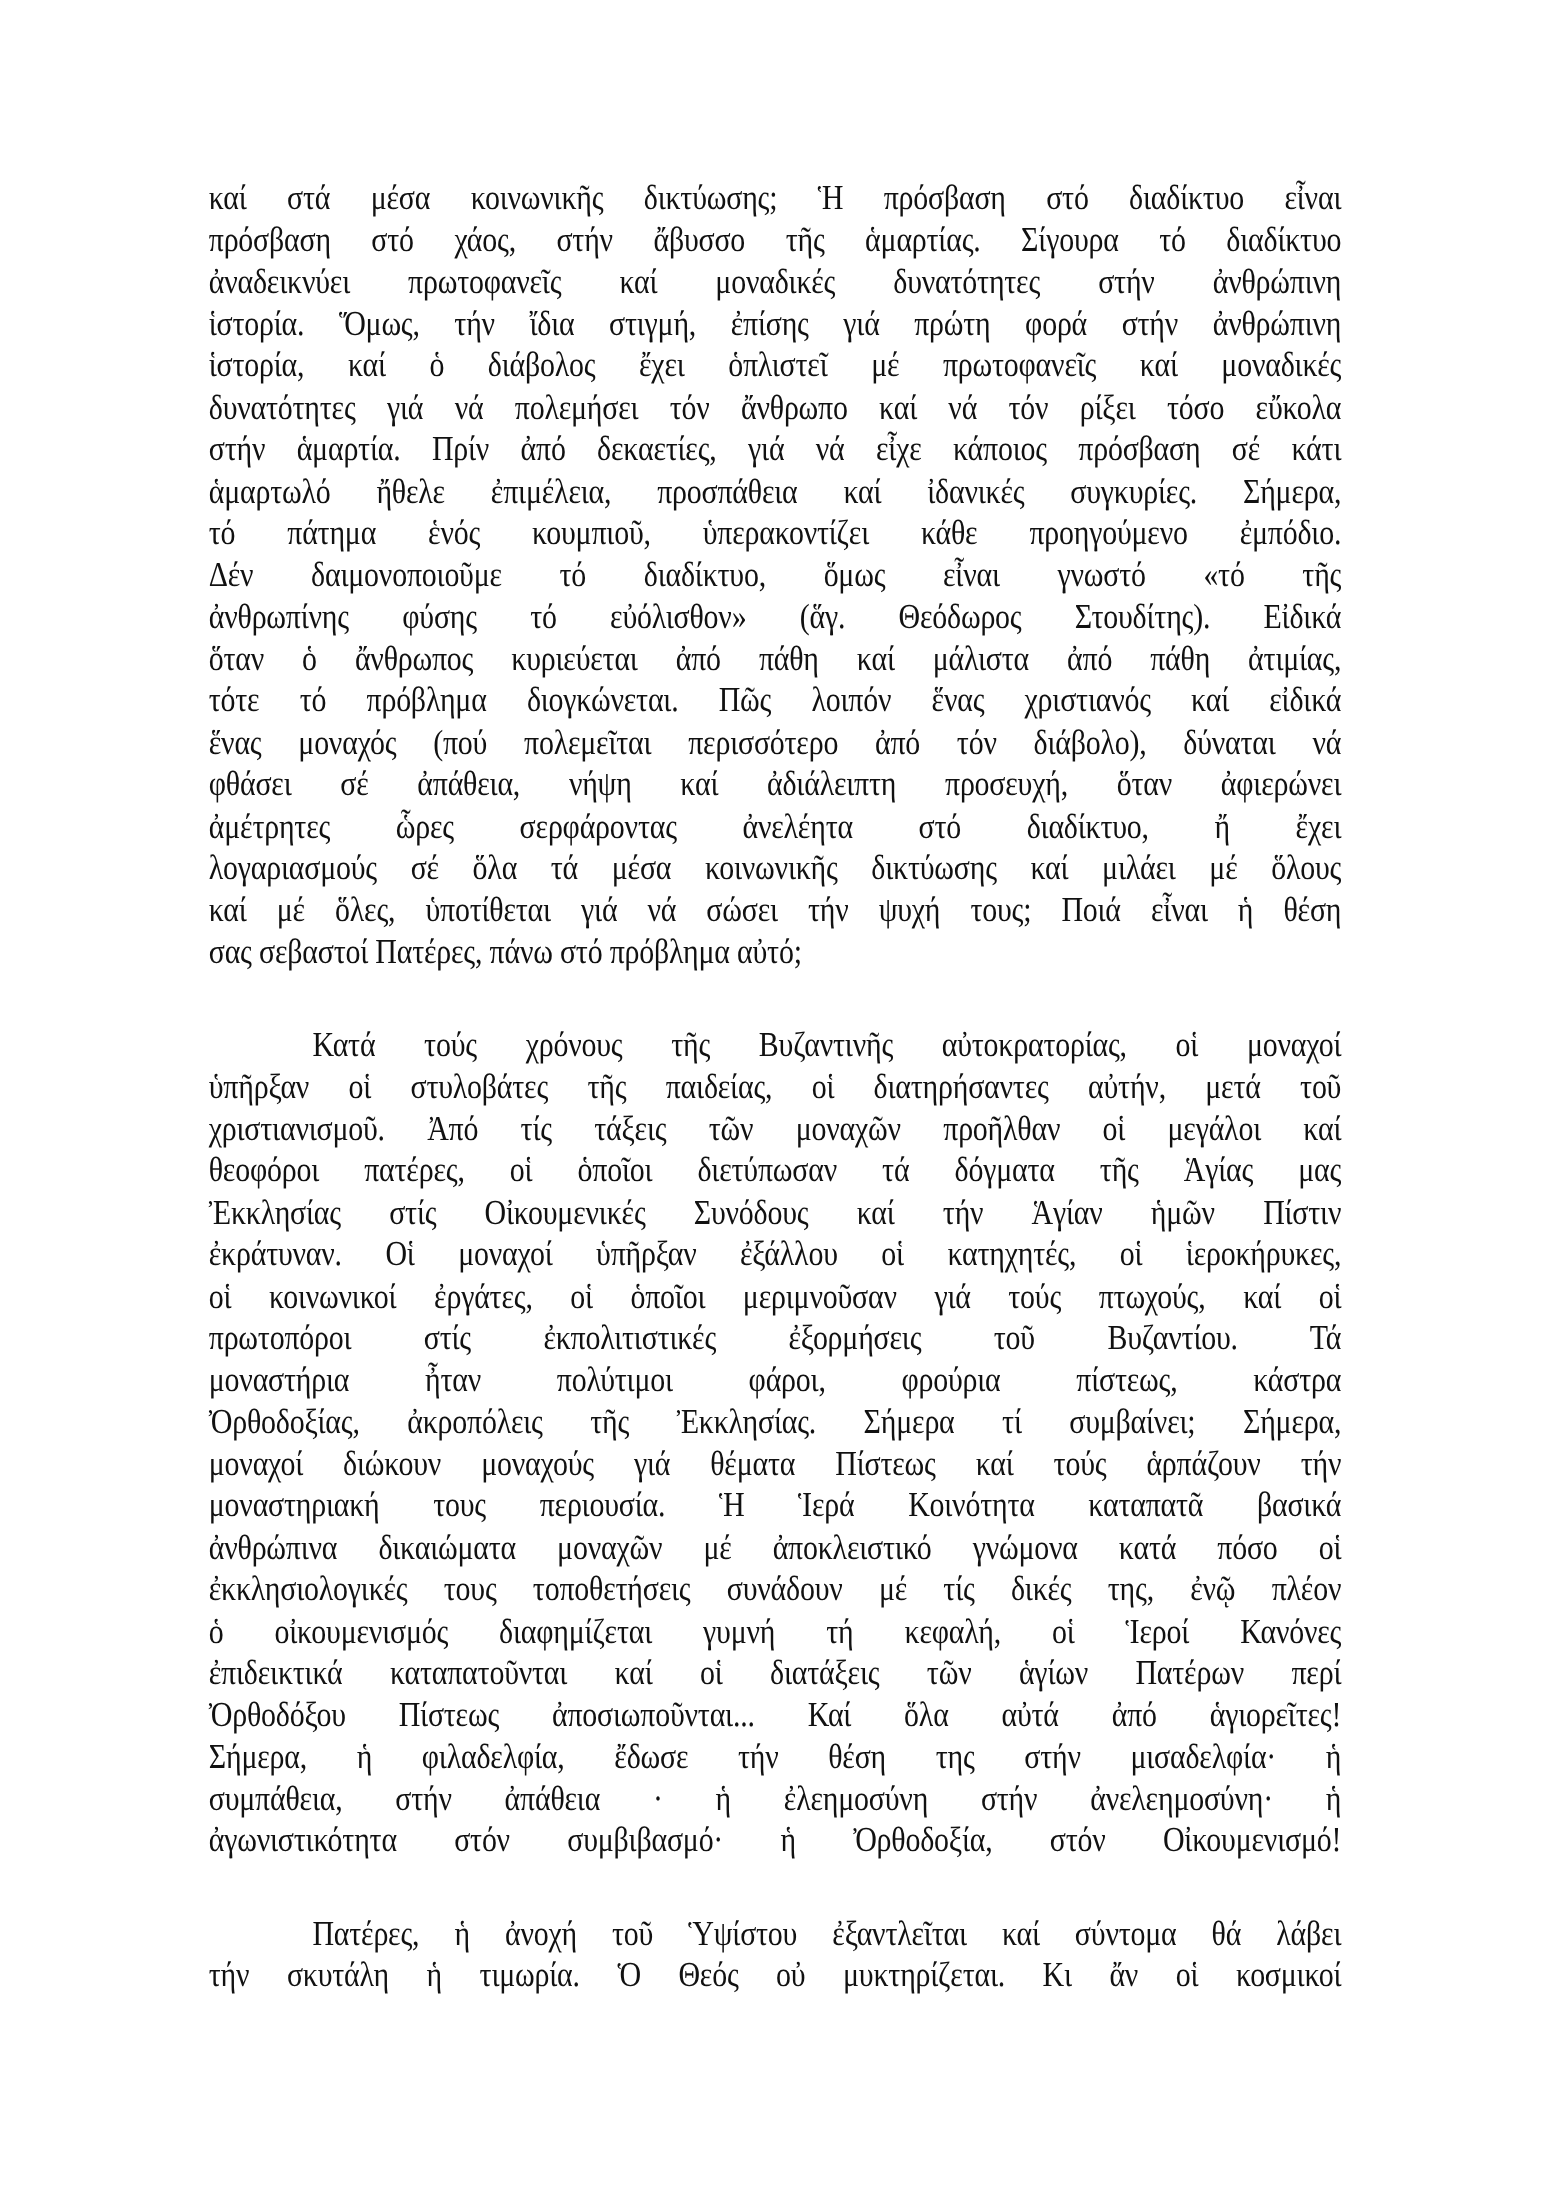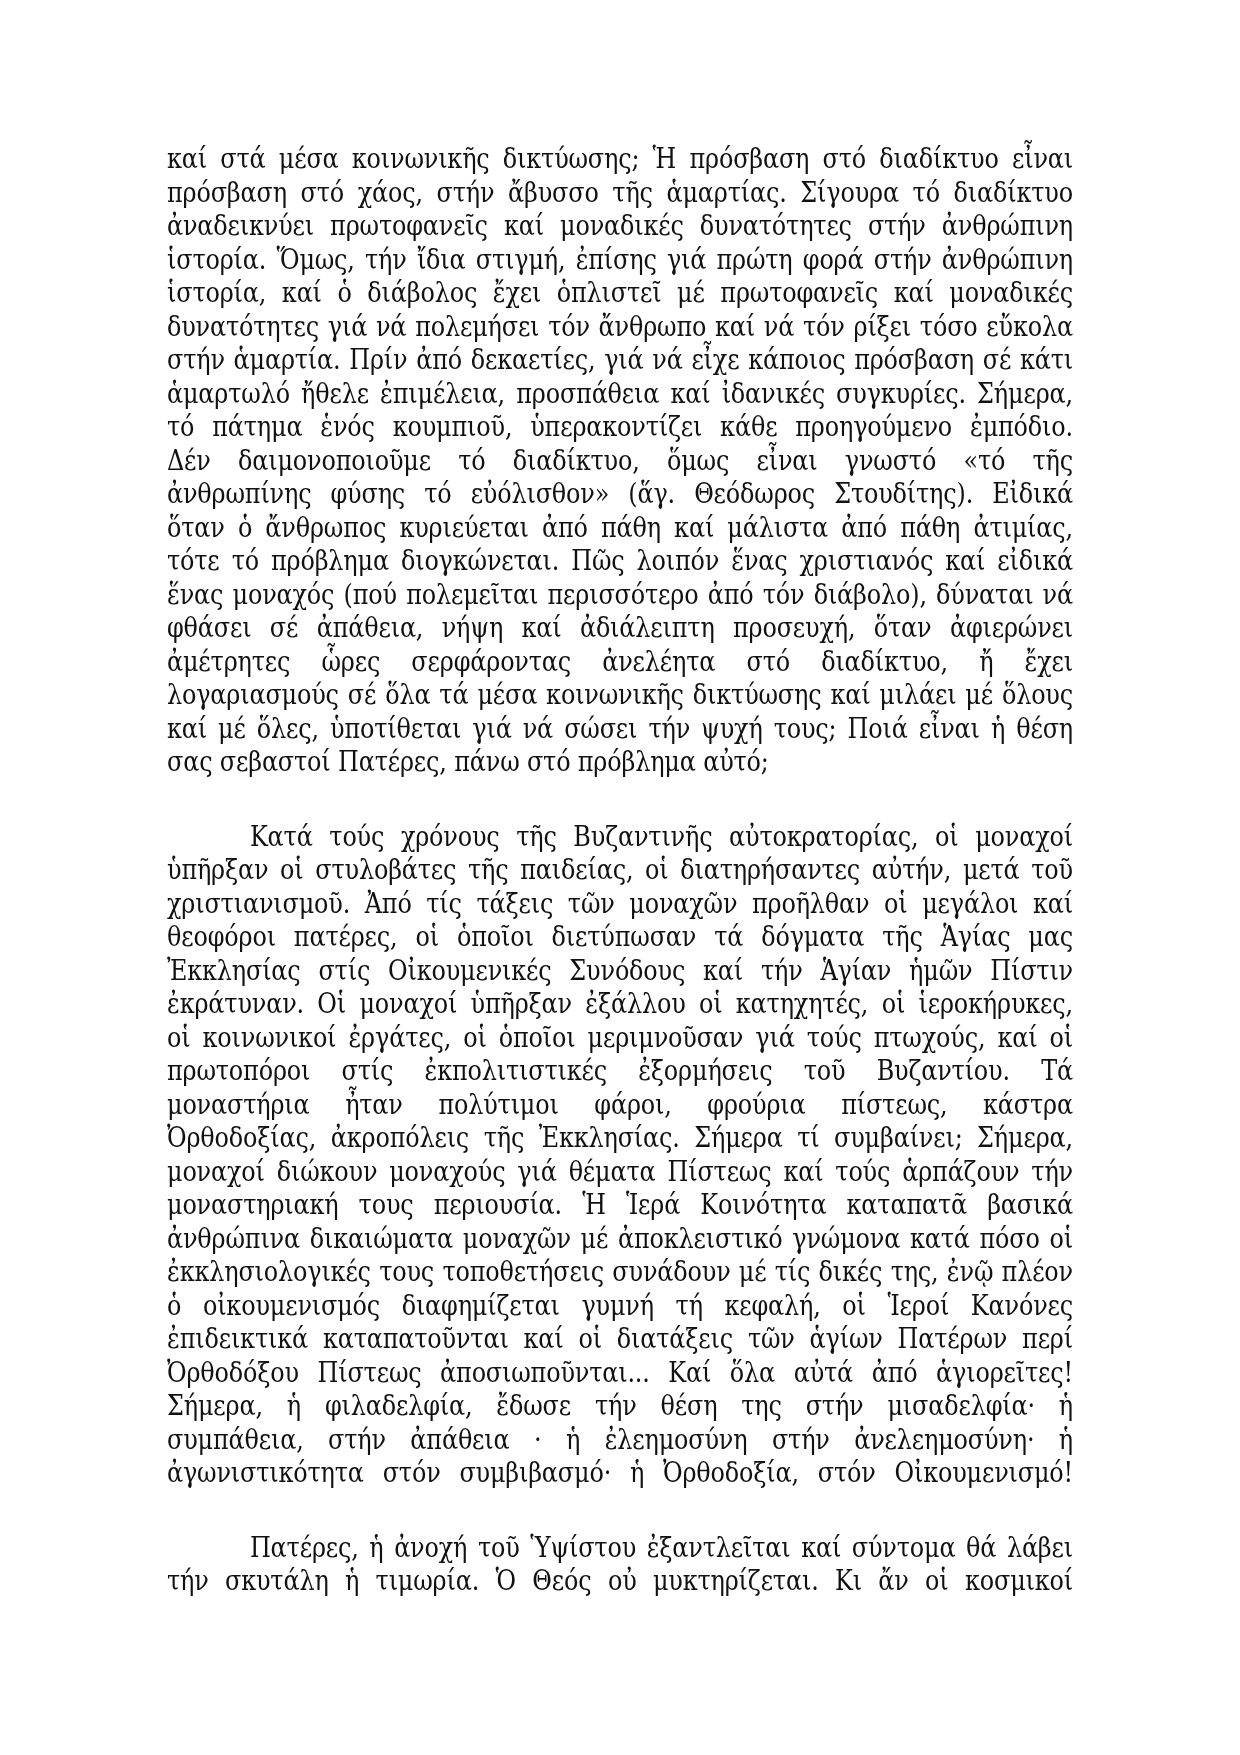--- a/index.html
+++ b/index.html
@@ -12,20 +12,21 @@
     height: 1755px;
     position: relative;
     overflow: hidden;
     font-family: "DejaVu Serif", "Liberation Serif", serif;
   }
   .page {
     position: absolute;
     inset: 0;
     background: var(--page-bg, #ffffff);
     color: var(--text-color, #111111);
+    font-family: Liberation Serif, serif;
   }
   
   .text-block {
     position: absolute;
     left: 167px;
     top: 142px;
     width: 1060px;
     transform: scaleX(0.8547);
     transform-origin: 0 0;
     font-size: 28px;

